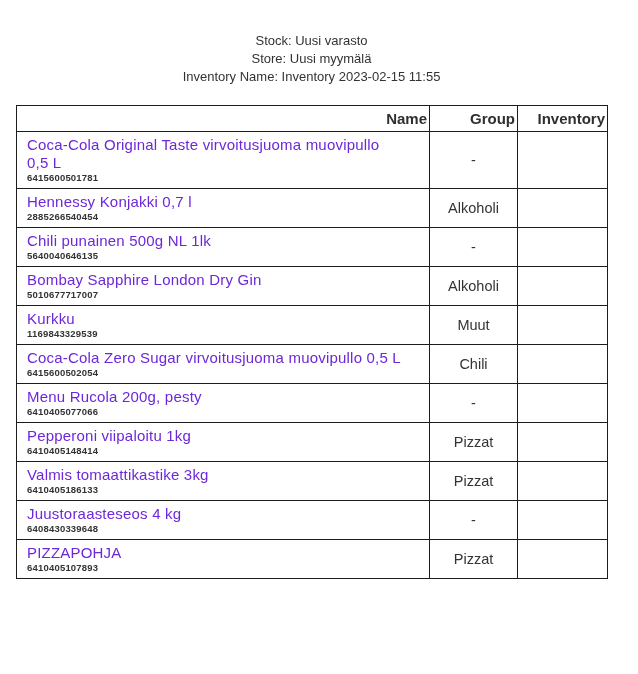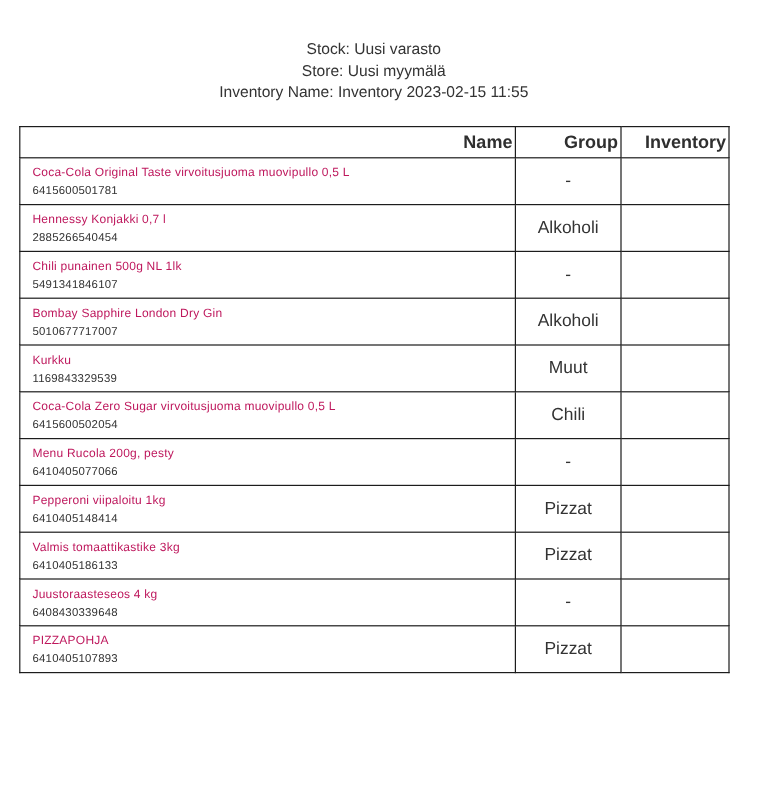--- a/index.html
+++ b/index.html
@@ -38,29 +38,29 @@
     color: #2f2f2f;
     text-align: right;
     padding: 3px 2px;
     line-height: 19px;
   }
   td.name-cell {
     padding: 4px 28px 4px 10px;
     vertical-align: middle;
   }
   .product-name {
-    font-size: 10px;
+    font-size: 15px;
     line-height: 18px;
     letter-spacing: 0.2px;
-    color: #be185d;
+    color: #6d28d9;
   }
   .product-code {
     font-size: 9.5px;
     line-height: 12px;
-    font-weight: 400;
+    font-weight: 700;
     letter-spacing: 0.2px;
     color: #333333;
   }
   td.group-cell {
     text-align: center;
     vertical-align: middle;
     font-size: 14.5px;
     color: #333333;
     padding: 2px;
   }
@@ -111,21 +111,21 @@
     <td class="group-cell">
       <span>Alkoholi</span>
     </td>
     <td class="inventory-cell">
       <span></span>
     </td>
   </tr>
       <tr>
     <td class="name-cell">
       <div class="product-name">Chili punainen 500g NL 1lk</div>
-      <div class="product-code">5491341846107</div>
+      <div class="product-code">5640040646135</div>
     </td>
     <td class="group-cell">
       <span>-</span>
     </td>
     <td class="inventory-cell">
       <span></span>
     </td>
   </tr>
       <tr>
     <td class="name-cell">

